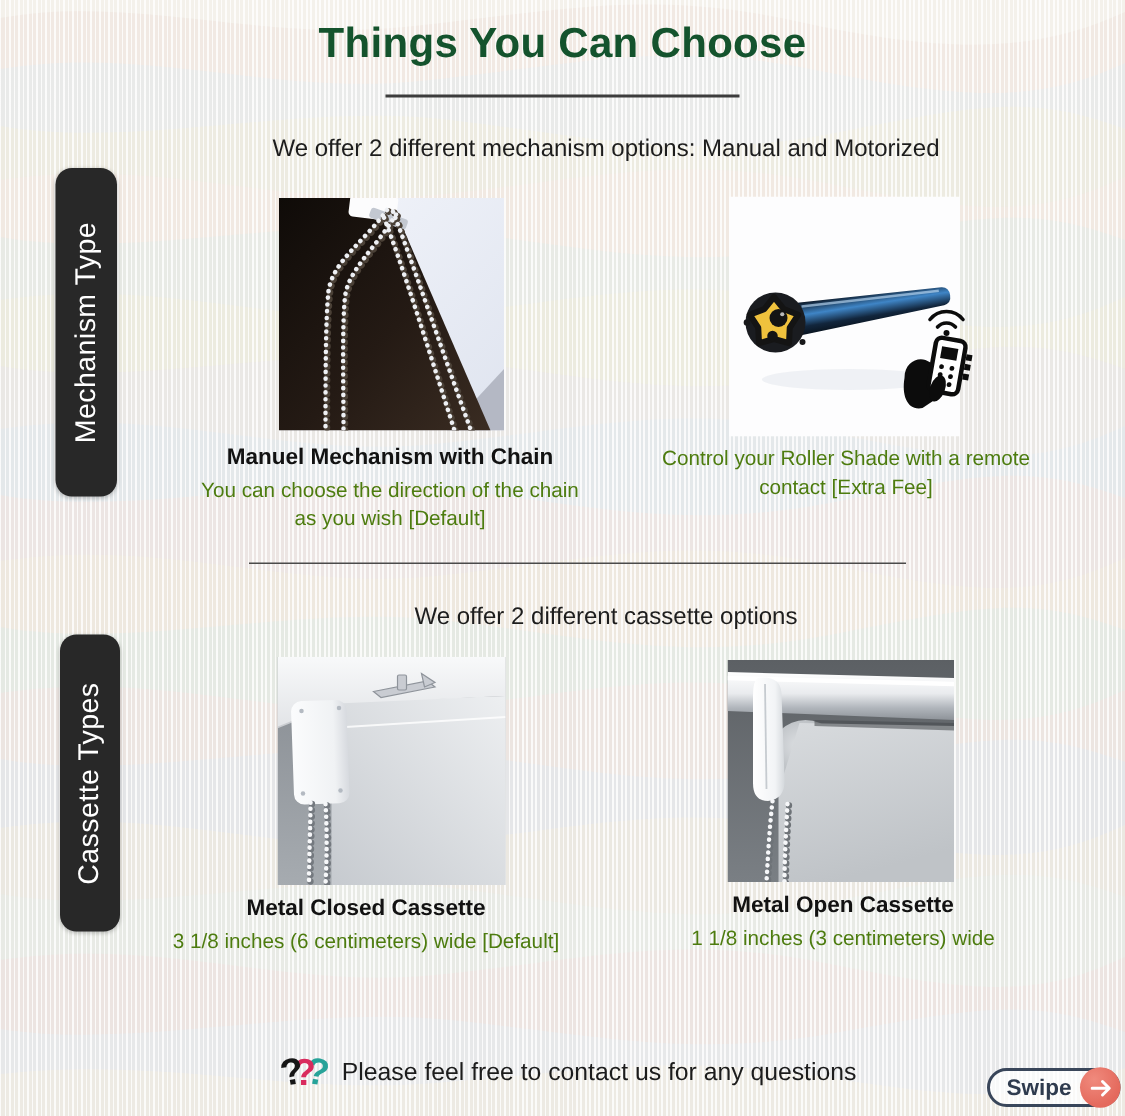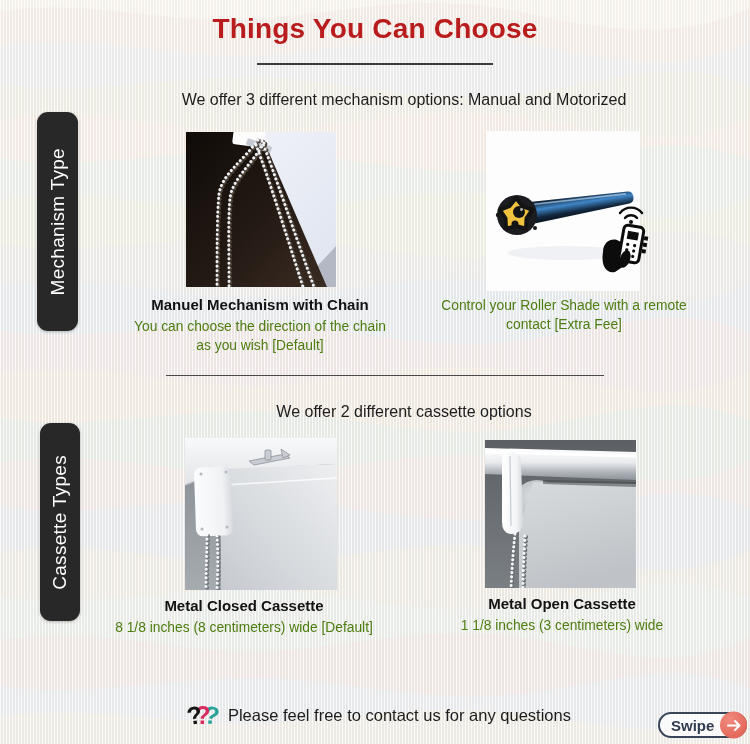--- a/index.html
+++ b/index.html
@@ -5,21 +5,21 @@
   html,body{margin:0;padding:0;}
   body{font-family:"Liberation Sans", sans-serif; background:#ddd;}
   .stage{position:relative; width:750px; height:744px; overflow:hidden; background:#f3efe8;}
   .bg-waves{position:absolute; inset:0; z-index:0;}
   .bg-hatch{position:absolute; inset:0; z-index:1;
     background-image:repeating-linear-gradient(90deg, rgba(255,255,255,0.8) 0px, rgba(255,255,255,0.8) 1px, rgba(255,255,255,0) 1px, rgba(255,255,255,0) 3px);
     background-color:rgba(252,251,248,0.18);}
   .content{position:absolute; inset:0; z-index:2;}
 
   .page-title{position:absolute; top:13px; left:0; width:100%; text-align:center;
-    font-size:28px; color:#b91c1c; font-weight:600; letter-spacing:0.2px;}
+    font-size:28px; color:#14532d; font-weight:600; letter-spacing:0.2px;}
   .page-title .title-bold{font-weight:800; margin-left:8px;}
   .title-divider{position:absolute; top:63px; left:257px; width:236px; height:1.5px; background:#3c3c3c;}
 
   .intro{position:absolute; left:58px; width:692px; text-align:center;
     font-size:16px; font-weight:500; color:#1d1d1d;}
   .intro-mechanism{top:91px;}
   .intro-cassette{top:403px;}
 
   .section-divider{position:absolute; top:375px; left:166px; width:438px; height:1px; background:#4a4a4a;}
 
@@ -94,21 +94,21 @@
   </svg>
   <div class="bg-hatch"></div>
 
   <div class="content">
 
     <div class="page-title">
       <span>Things You Can</span><span class="title-bold">Choose</span>
     </div>
     <div class="title-divider"></div>
 
-    <div class="intro intro-mechanism">We offer 3 different mechanism options: Manual and Motorized</div>
+    <div class="intro intro-mechanism">We offer 2 different mechanism options: Manual and Motorized</div>
 
     <div class="side-pill pill-mechanism">
       <span>Mechanism Type</span>
     </div>
 
     <div class="photo photo-chain">
       <svg viewBox="0 0 150 155" preserveAspectRatio="none">
         <defs>
           <linearGradient id="s1bg" x1="0" y1="0" x2="1" y2="1">
             <stop offset="0" stop-color="#f3f5fb"></stop>
@@ -303,21 +303,21 @@
           <g stroke="#f6f7f9" stroke-width="3" stroke-dasharray="0.1 4.2">
             <path d="M30,94 C28,112 27,130 26,148"></path>
             <path d="M40,96 C39,114 38,132 38,148"></path>
           </g>
         </g>
       </svg>
     </div>
 
     <div class="caption caption-closed">
       <div class="name">Metal Closed Cassette</div>
-      <div class="desc">8 1/8 inches (8 centimeters) wide [Default]</div>
+      <div class="desc">3 1/8 inches (6 centimeters) wide [Default]</div>
     </div>
     <div class="caption caption-open">
       <div class="name">Metal Open Cassette</div>
       <div class="desc">1 1/8 inches (3 centimeters) wide</div>
     </div>
 
     <div class="footer-row">
       <div class="qmarks">
         <span class="q1">?</span>
         <span class="q2">?</span>

